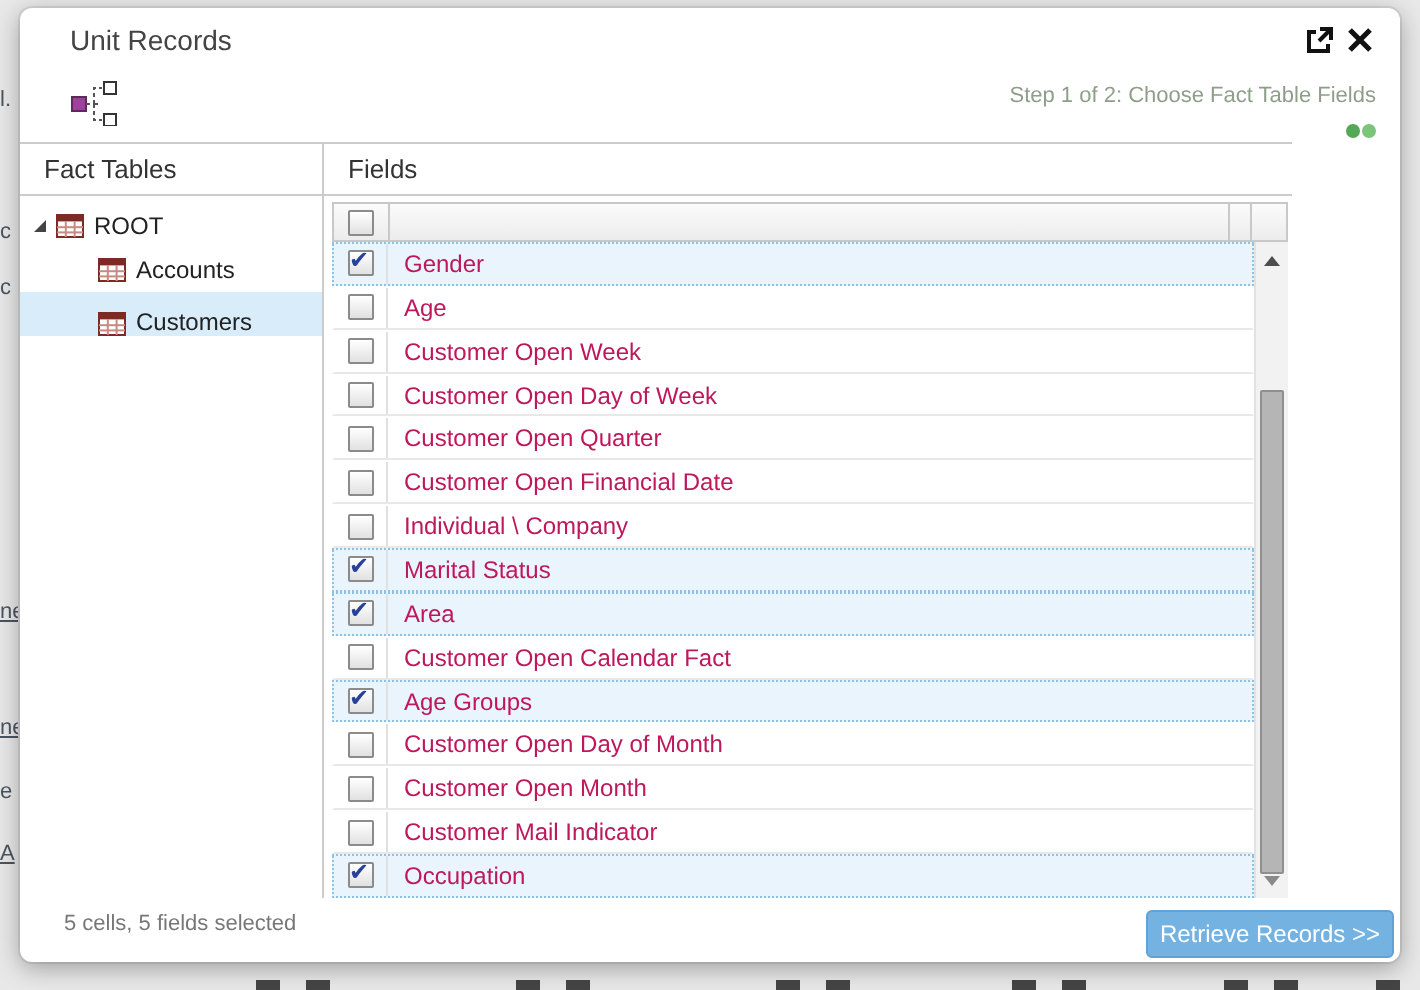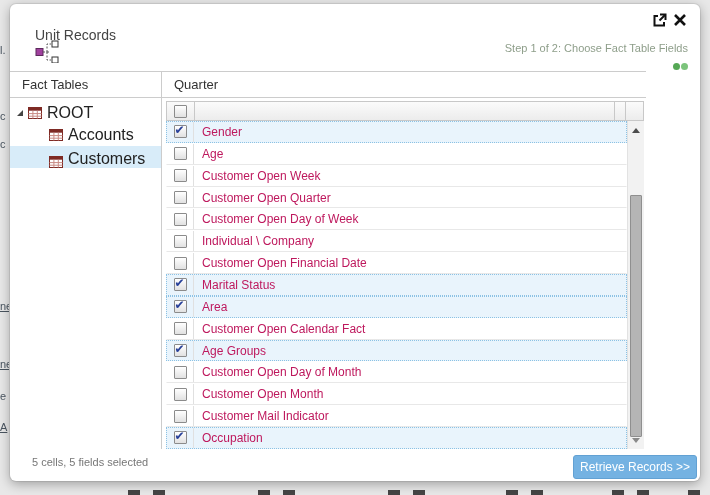--- a/index.html
+++ b/index.html
@@ -11,42 +11,42 @@
   .bg-frag { position:absolute; left:0; width:9px; overflow:hidden; font-size:11px; color:#4a5560; white-space:nowrap; }
   .bg-frag.u { text-decoration:underline; }
   .bg-mark { position:absolute; bottom:0; height:5px; width:12px; background:#454545; }
 
   
   .dialog {
     position:absolute; left:10px; top:4px; width:690px; height:477px;
     background:#fff; border-radius:6px;
     box-shadow:0 3px 12px rgba(0,0,0,.32), 0 0 0 1px rgba(0,0,0,.07);
   }
-  .dlg-title { position:absolute; left:25px; top:8px; font-size:14px; color:#444;margin-top:15px; }
+  .dlg-title { position:absolute; left:25px; top:8px; font-size:14px; color:#444; }
   .dlg-icons { position:absolute; right:12px; top:8px; display:flex; gap:5px; align-items:center; }
   .icon-btn { width:16px; height:16px; display:flex; align-items:center; justify-content:center; cursor:pointer; }
 
   .tool-icon { position:absolute; left:25px; top:36px; }
 
   .step-wrap { position:absolute; right:12px; top:38px; text-align:right; }
   .step-label { font-size:11px; color:#8e9e8a; }
   .step-dots { margin-top:2px; height:8px; }
   .dot { display:inline-block; width:7px; height:7px; border-radius:50%; margin-left:1px; }
   .dot1 { background:#55a855; }
   .dot2 { background:#7cc47c; }
 
   
   .panels { position:absolute; left:0; top:67px; width:636px; height:377px; border-top:1px solid #ccc; display:flex; }
   .left-panel { width:152px; border-right:1px solid #ccc; box-sizing:border-box; }
   .right-panel { flex:1; min-width:0; }
   .panel-head { height:25px; line-height:25px; padding-left:12px; font-size:13px; color:#333; border-bottom:1px solid #ccc; }
 
   
   .tree { padding-top:4px; }
-  .tree-row { height:22px; display:flex; align-items:center; font-size:16px; color:#222; cursor:default; }
+  .tree-row { height:22px; display:flex; align-items:center; font-size:12px; color:#222; cursor:default; }
   .tree-row.lvl0 { padding-left:7px; }
   .tree-row.lvl1 { padding-left:39px; }
   .tree-row.selected { background:#d8ecf9;align-items:flex-end; }
   .tree-caret { width:0; height:0; border-left:6px solid transparent; border-bottom:6px solid #444; margin-right:5px; }
   .tree-icon { margin-right:5px; display:flex; }
 
   
   .fields-table { margin:3px 2px 0 4px; }
   .ft-header { height:20px; display:flex; box-sizing:border-box; border:1px solid #c8c8c8;
                background:linear-gradient(#fbfbfb,#ececec); }
@@ -190,21 +190,21 @@
         <line x1="4.9" y1="3.7" x2="4.9" y2="11.5" stroke="#c98a84"></line>
         <line x1="9.3" y1="3.7" x2="9.3" y2="11.5" stroke="#c98a84"></line>
       </svg>
     </span>
     <span class="tree-label">Customers</span>
   </div>
 </div>
     </div>
 
     <div class="right-panel">
-      <div class="panel-head">Quarter</div>
+      <div class="panel-head">Fields</div>
 
       <div class="fields-table">
         <div class="ft-header">
           <div class="ft-cb">
             <span class="checkbox"></span>
           </div>
           <div class="ft-name">Field Name</div>
           <div class="ft-spacer"></div>
           <div class="ft-scroll-spacer"></div>
         </div>
@@ -229,42 +229,42 @@
     <div class="row-cb-cell">
       <span class="checkbox"></span>
     </div>
     <div class="row-name field-name">Customer Open Week</div>
   </div>
 
   <div class="field-row">
     <div class="row-cb-cell">
       <span class="checkbox"></span>
     </div>
+    <div class="row-name field-name">Customer Open Day of Week</div>
+  </div>
+
+  <div class="field-row">
+    <div class="row-cb-cell">
+      <span class="checkbox"></span>
+    </div>
     <div class="row-name field-name">Customer Open Quarter</div>
   </div>
 
   <div class="field-row">
     <div class="row-cb-cell">
       <span class="checkbox"></span>
     </div>
-    <div class="row-name field-name">Customer Open Day of Week</div>
+    <div class="row-name field-name">Customer Open Financial Date</div>
   </div>
 
   <div class="field-row">
     <div class="row-cb-cell">
       <span class="checkbox"></span>
     </div>
     <div class="row-name field-name">Individual \ Company</div>
-  </div>
-
-  <div class="field-row">
-    <div class="row-cb-cell">
-      <span class="checkbox"></span>
-    </div>
-    <div class="row-name field-name">Customer Open Financial Date</div>
   </div>
 
   <div class="field-row checked">
     <div class="row-cb-cell">
       <span class="checkbox on"></span>
     </div>
     <div class="row-name field-name">Marital Status</div>
   </div>
 
   <div class="field-row checked">

